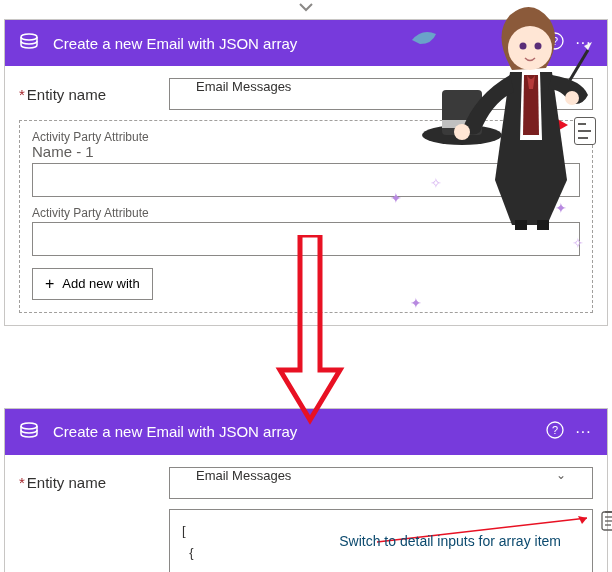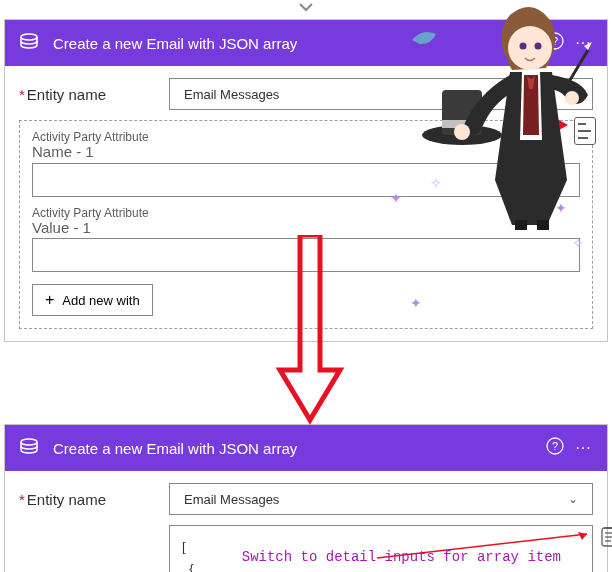--- a/index.html
+++ b/index.html
@@ -38,21 +38,21 @@
     text-align:center;
     font-size: 16px;
     cursor:pointer;
   }
   .card-body { padding: 12px 14px; }
   .row { display:flex; align-items:center; margin-bottom:10px; }
   .row .label { width:150px; font-size:15px; }
   .row .label .req { color:#a4262c; margin-right:2px; }
   .select {
     flex:1; border:1px solid #8a8886; height:32px; display:flex;
-    align-items:center; justify-content:space-between; padding:0 14px;
+    justify-content:space-between; padding:0 26px;
     background:#fff; cursor:pointer;
   }
   .select .chev { font-size:12px; color:#605e5c; }
   .dashed-group {
     border:1px dashed #a19f9d; padding:10px 12px 12px;
     position:relative;
   }
   .field-label { font-size:12px; color:#605e5c; line-height:1.1; }
   .field-label .sub { font-size:15px; }
   .dropdown-field {
@@ -91,21 +91,21 @@
     position:absolute; right:-28px; top:0;
     width:20px;height:22px;
     cursor:pointer;
     display:flex;align-items:center;justify-content:center;
   }
   pre.codelines{margin:0;font-family:inherit;white-space:pre-wrap;}
   
   .anno-arrow-right {
     position:absolute; width:50px; height:24px;
   }
-  .anno-text { color:#a21caf; font-size:14px; position:absolute;font-family:Liberation Mono, monospace; }
+  .anno-text { color:#0c4a6e; font-size:14px; position:absolute; }
   .big-down-arrow { position:absolute; }
   .thin-arrow { position:absolute; }
   .overlay { position:relative; }
   .sparkle { position:absolute; font-size:14px; color:#b88ae0; }
   
   .illu {
     position:absolute; right:20px; top:-20px;
     width:200px;height:200px;
   }
 </style>
@@ -153,21 +153,20 @@
       </div>
       <div class="field-label">
         <div>Activity Party Attribute</div>
         <div class="sub">Name - 1</div>
       </div>
       <div class="dropdown-field">
         <span class="chev" style="color:#0078d4;font-size:18px;">⌄</span>
       </div>
       <div class="field-label">
         <div>Activity Party Attribute</div>
-        <div class="sub">Value - 1</div>
       </div>
       <div class="text-field"></div>
 
       <button class="add-btn">
         <span style="font-size:16px;">+</span>
         <span>Add new with</span>
       </button>
 
       
       <svg class="anno-arrow-right" style="right:22px;top:-8px;" viewBox="0 0 50 24">

